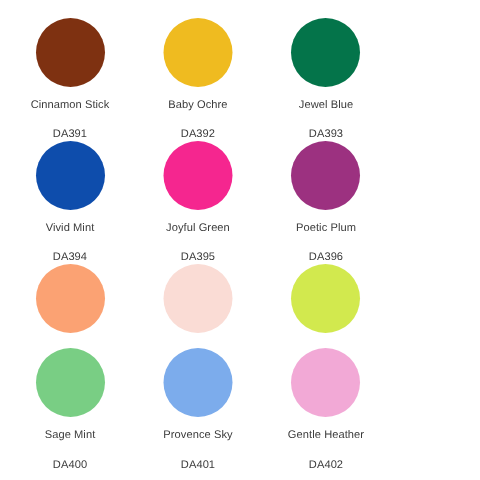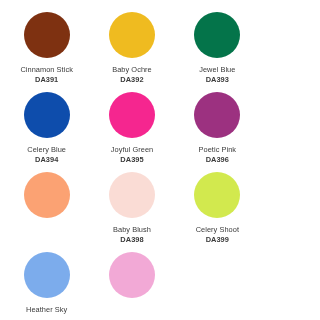--- a/index.html
+++ b/index.html
@@ -46,23 +46,22 @@
     font-size: 7.4px;
     color: #3a3a3a;
     letter-spacing: 0.05px;
     white-space: nowrap;
   }
   .swatch-code {
     display: block;
     font-size: 7.4px;
     color: #3a3a3a;
     letter-spacing: 0.05px;
-    margin-top: 1px;
+    margin-top: 10px;
     white-space: nowrap;
-    font-weight: bold;
   }
 </style>
 </head>
 <body style="background-color: rgb(255, 255, 255);">
 
 <div id="palette-sheet">
 
   <div class="swatch-cell">
     <div class="swatch-disc" style="background-color: rgb(126, 49, 17);"></div>
     <div class="swatch-caption">
@@ -83,66 +82,70 @@
     <div class="swatch-disc" style="background-color: rgb(4, 116, 74);"></div>
     <div class="swatch-caption">
       <span class="swatch-name">Jewel Blue</span>
       <span class="swatch-code">DA393</span>
     </div>
   </div>
 
   <div class="swatch-cell">
     <div class="swatch-disc" style="background-color: rgb(14, 77, 172);"></div>
     <div class="swatch-caption">
-      <span class="swatch-name">Celery Blue</span>
+      <span class="swatch-name">Vivid Mint</span>
       <span class="swatch-code">DA394</span>
     </div>
   </div>
 
   <div class="swatch-cell">
     <div class="swatch-disc" style="background-color: rgb(245, 38, 143);"></div>
     <div class="swatch-caption">
       <span class="swatch-name">Joyful Green</span>
       <span class="swatch-code">DA395</span>
     </div>
   </div>
 
   <div class="swatch-cell">
     <div class="swatch-disc" style="background-color: rgb(156, 49, 128);"></div>
     <div class="swatch-caption">
-      <span class="swatch-name">Poetic Pink</span>
+      <span class="swatch-name">Poetic Plum</span>
       <span class="swatch-code">DA396</span>
     </div>
   </div>
 
   <div class="swatch-cell">
     <div class="swatch-disc" style="background-color: rgb(251, 162, 115);"></div>
   </div>
 
   <div class="swatch-cell">
     <div class="swatch-disc" style="background-color: rgb(250, 220, 213);"></div>
+  </div>
+
+  <div class="swatch-cell">
+    <div class="swatch-disc" style="background-color: rgb(210, 233, 78);"></div>
+  </div>
+
+  <div class="swatch-cell">
+    <div class="swatch-disc" style="background-color: rgb(121, 206, 132);"></div>
     <div class="swatch-caption">
-      <span class="swatch-name">Baby Blush</span>
-      <span class="swatch-code">DA398</span>
+      <span class="swatch-name">Sage Mint</span>
+      <span class="swatch-code">DA400</span>
     </div>
   </div>
 
   <div class="swatch-cell">
-    <div class="swatch-disc" style="background-color: rgb(210, 233, 78);"></div>
-    <div class="swatch-caption">
-      <span class="swatch-name">Celery Shoot</span>
-      <span class="swatch-code">DA399</span>
-    </div>
-  </div>
-
-
-  <div class="swatch-cell">
     <div class="swatch-disc" style="background-color: rgb(124, 172, 236);"></div>
     <div class="swatch-caption">
-      <span class="swatch-name">Heather Sky</span>
+      <span class="swatch-name">Provence Sky</span>
+      <span class="swatch-code">DA401</span>
     </div>
   </div>
 
   <div class="swatch-cell">
     <div class="swatch-disc" style="background-color: rgb(242, 169, 214);"></div>
+    <div class="swatch-caption">
+      <span class="swatch-name">Gentle Heather</span>
+      <span class="swatch-code">DA402</span>
+    </div>
   </div>
 
 </div>
 
 </body></html>

